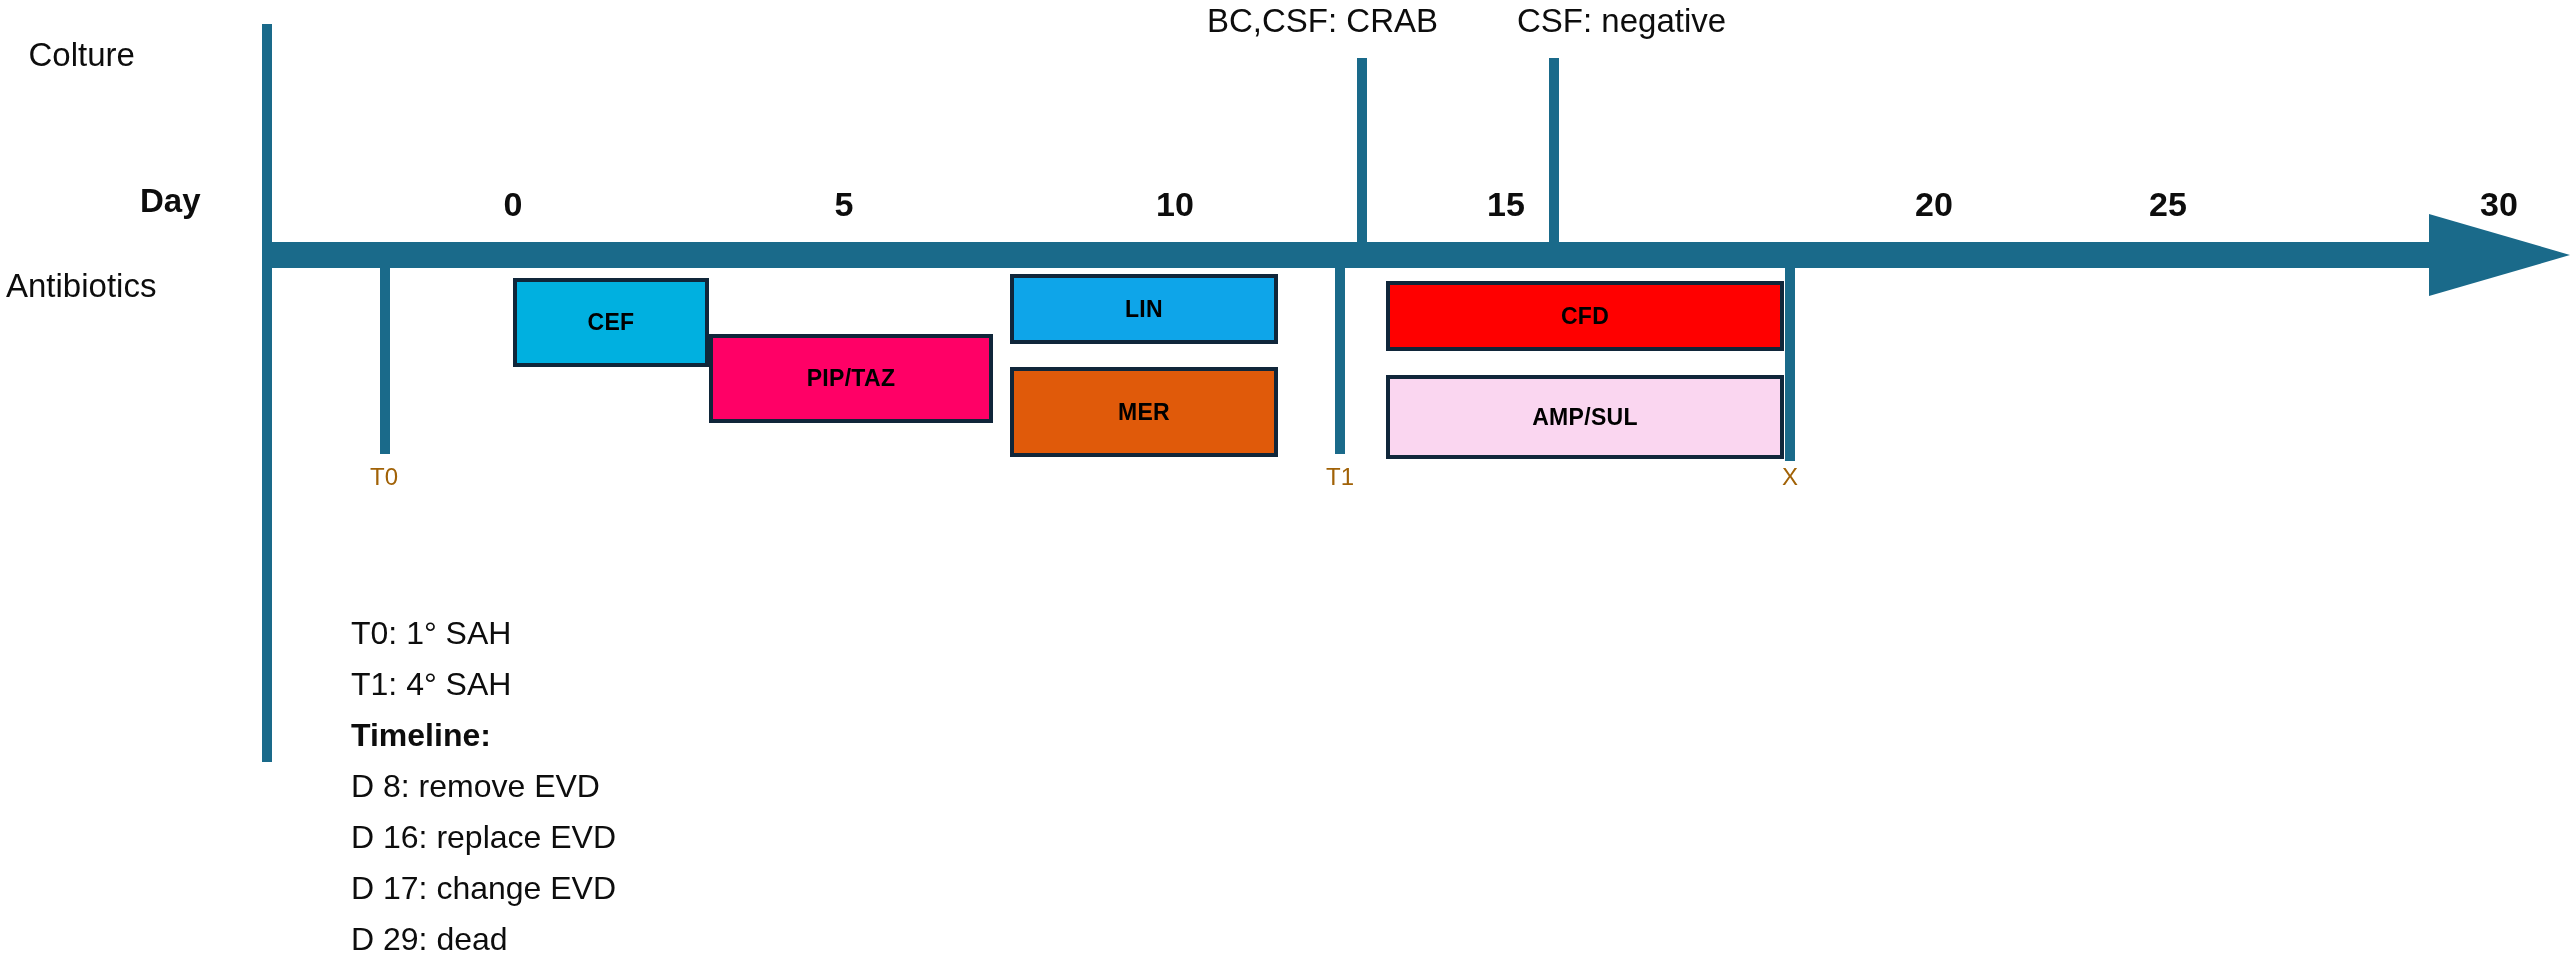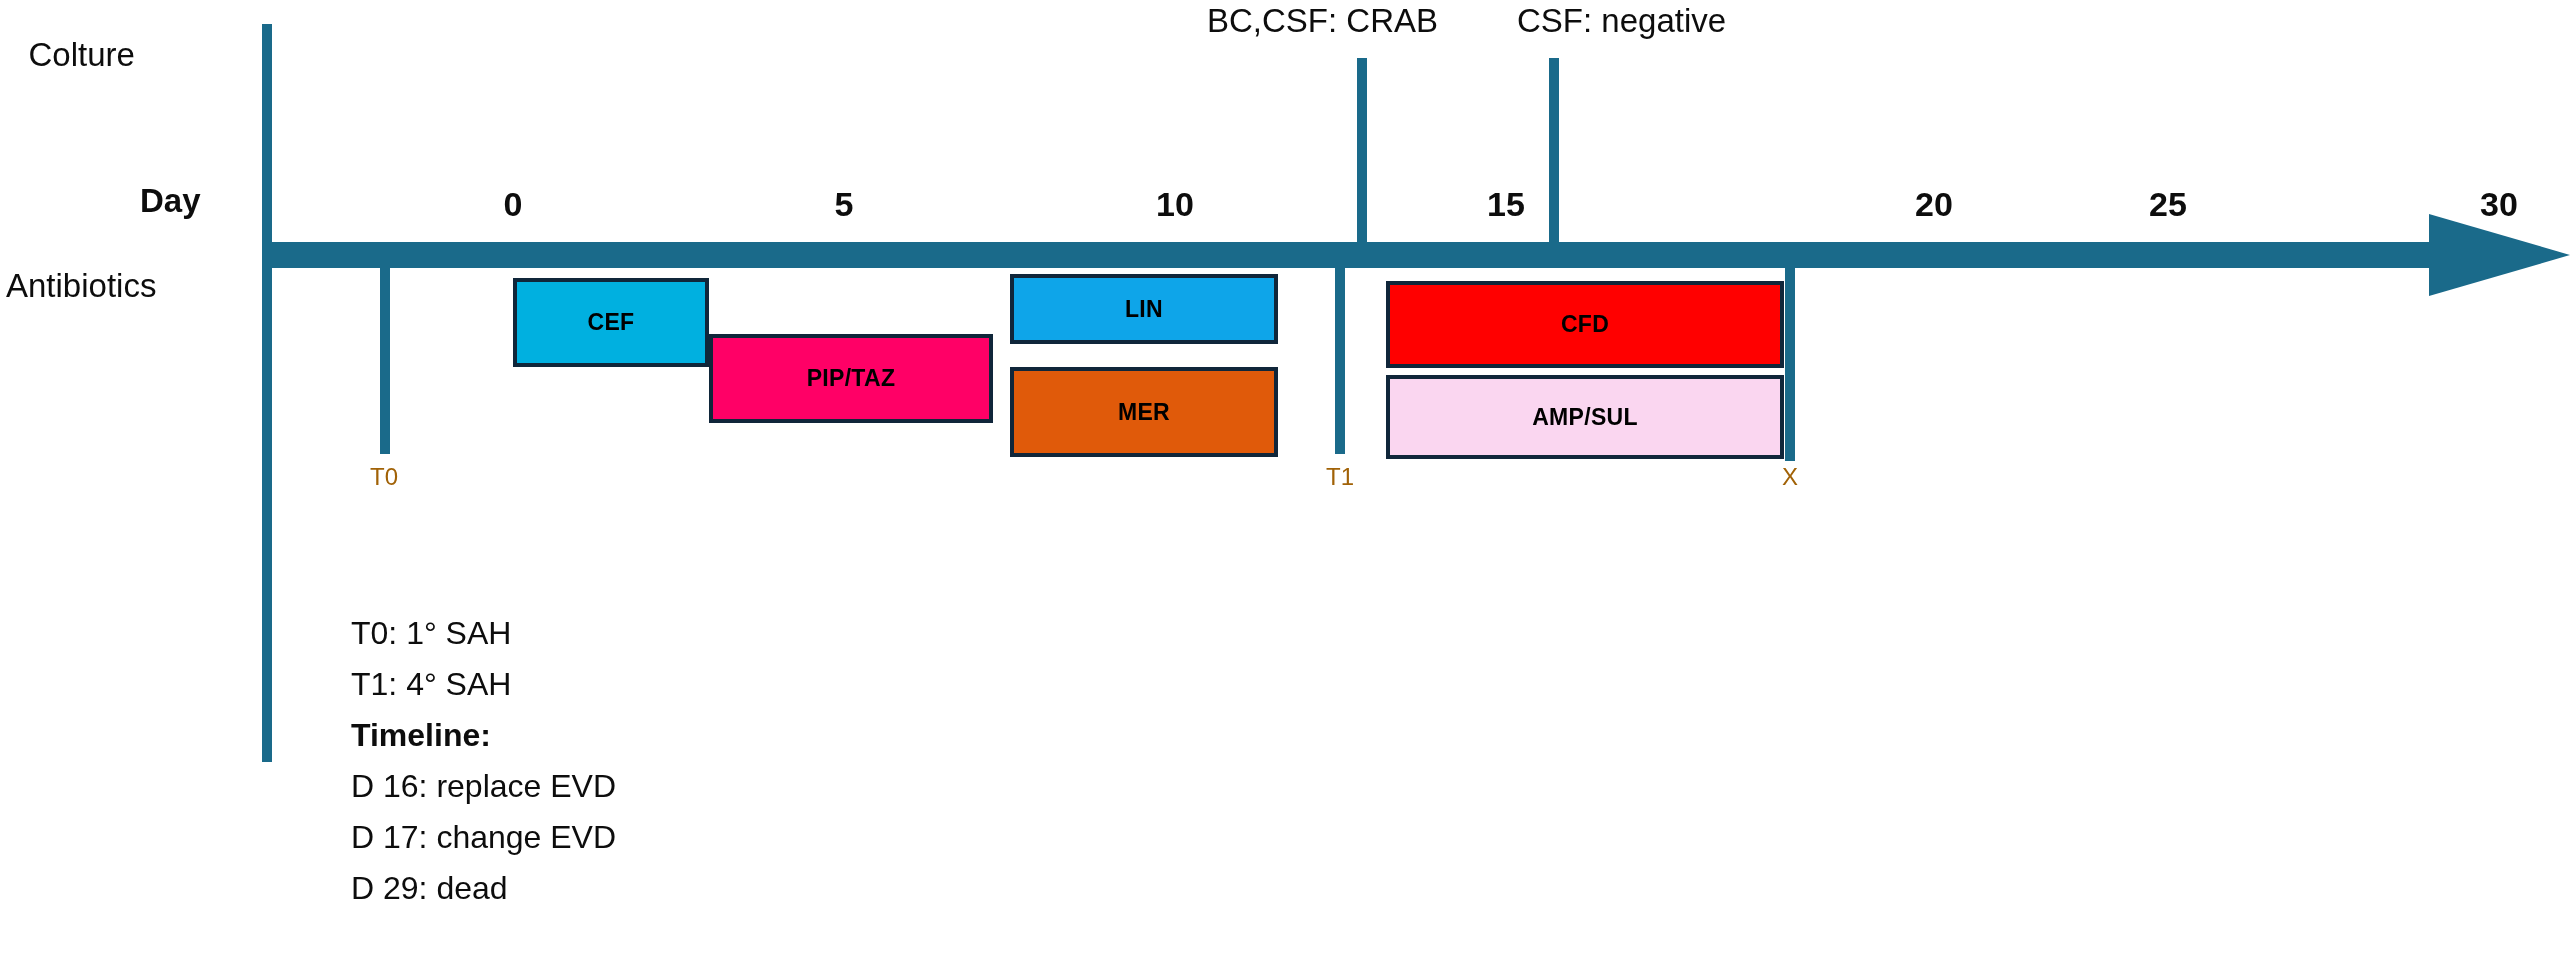--- a/index.html
+++ b/index.html
@@ -176,39 +176,40 @@
       </div>
       <div class="abx-bar" style="left: 709px; top: 334px; width: 284px; height: 89px; background: rgb(255, 0, 102);">
         <span>PIP/TAZ</span>
       </div>
       <div class="abx-bar" style="left: 1010px; top: 274px; width: 268px; height: 70px; background: #0ea5e9;">
         <span>LIN</span>
       </div>
       <div class="abx-bar" style="left: 1010px; top: 367px; width: 268px; height: 90px; background: rgb(224, 90, 10);">
         <span>MER</span>
       </div>
-      <div class="abx-bar" style="left: 1386px; top: 281px; width: 398px; height: 87px; background: rgb(255, 0, 0);">
+      <div class="abx-bar" style="left: 1386px; top: 281px; width: 398px; height: 70px; background: rgb(255, 0, 0);">
         <span>CFD</span>
       </div>
       <div class="abx-bar" style="left: 1386px; top: 375px; width: 398px; height: 84px; background: rgb(250, 214, 240);">
         <span>AMP/SUL</span>
       </div>
     </div>
   <div id="events-layer">
       <div class="event-marker" style="left: 380px; top: 258px; height: 196px;"></div>
       <div class="event-label" style="left: 384px; top: 463px;">T0</div>
       <div class="event-marker" style="left: 1335px; top: 255px; height: 199px;"></div>
       <div class="event-label" style="left: 1340px; top: 463px;">T1</div>
       <div class="event-marker" style="left: 1785px; top: 255px; height: 206px;"></div>
       <div class="event-label" style="left: 1790px; top: 463px;">X</div>
     </div>
 
   <div class="legend" id="legend-layer">
       <div class="legend-line">T0: 1° SAH</div>
       <div class="legend-line">T1: 4° SAH</div>
       <div class="legend-line bold">Timeline:</div>
+      <div class="legend-line">D 8: remove EVD</div>
       <div class="legend-line">D 16: replace EVD</div>
       <div class="legend-line">D 17: change EVD</div>
       <div class="legend-line">D 29: dead</div>
     </div>
 
 </div>
 
 
 </body></html>

